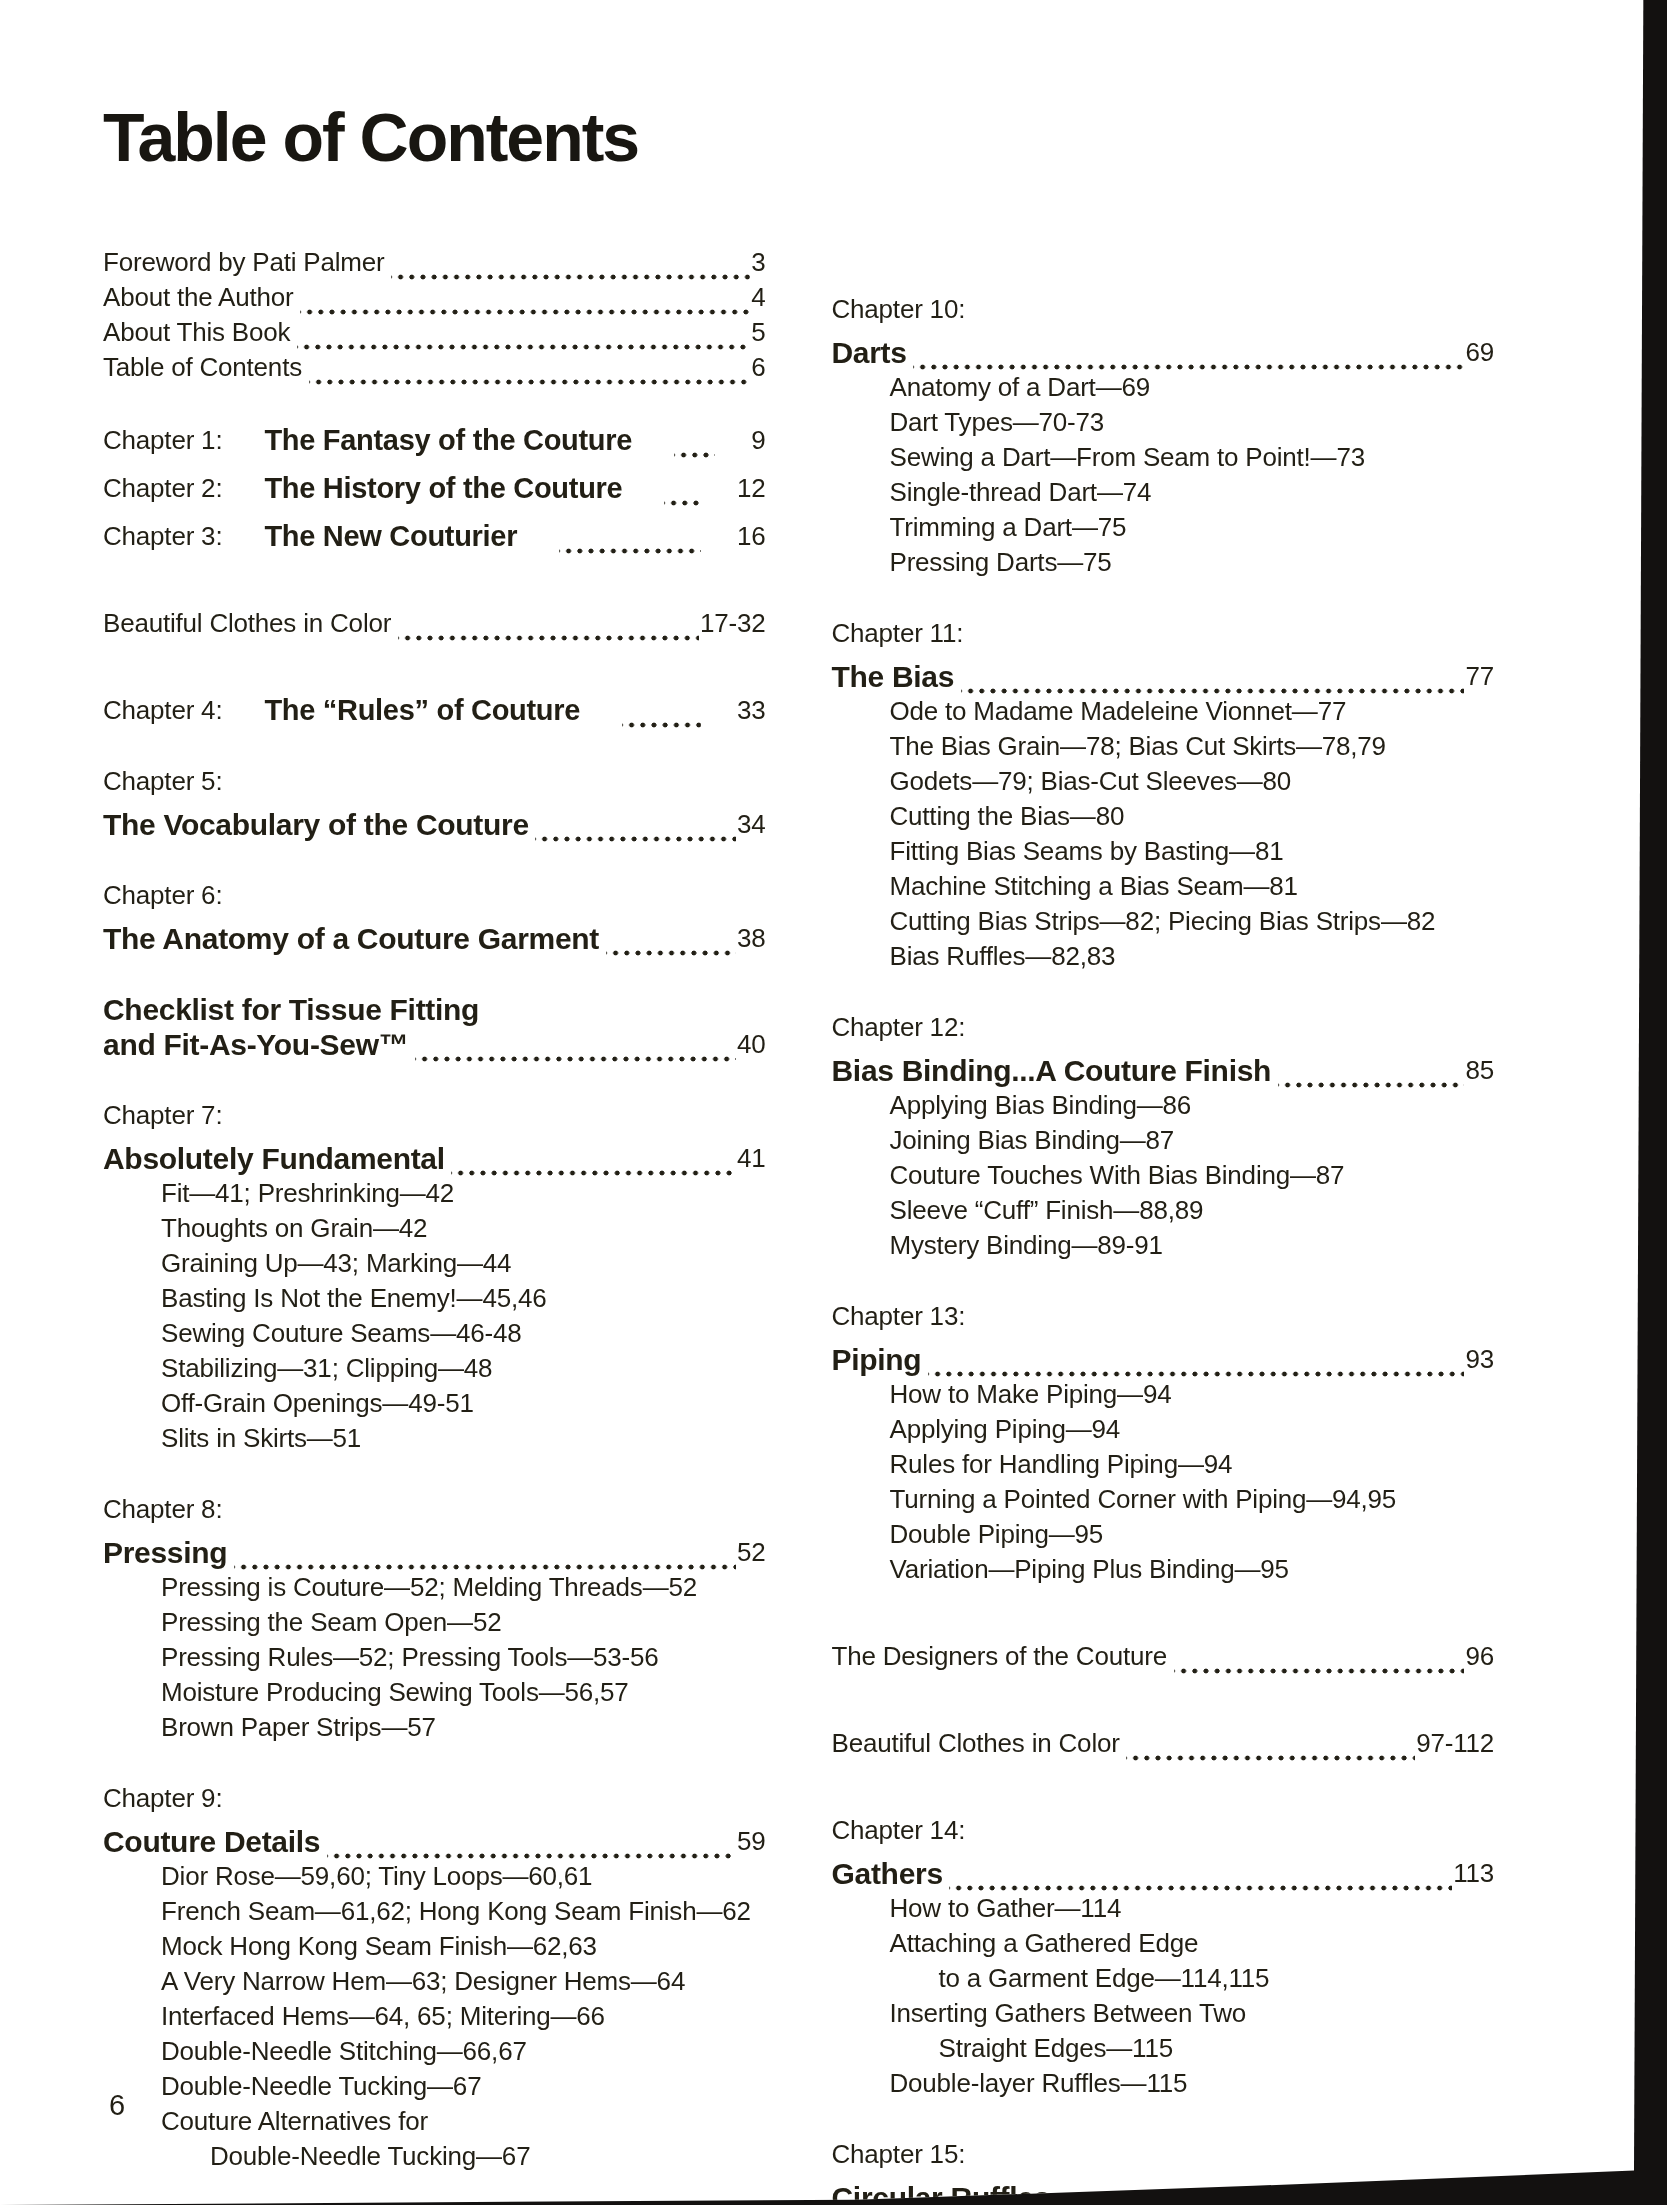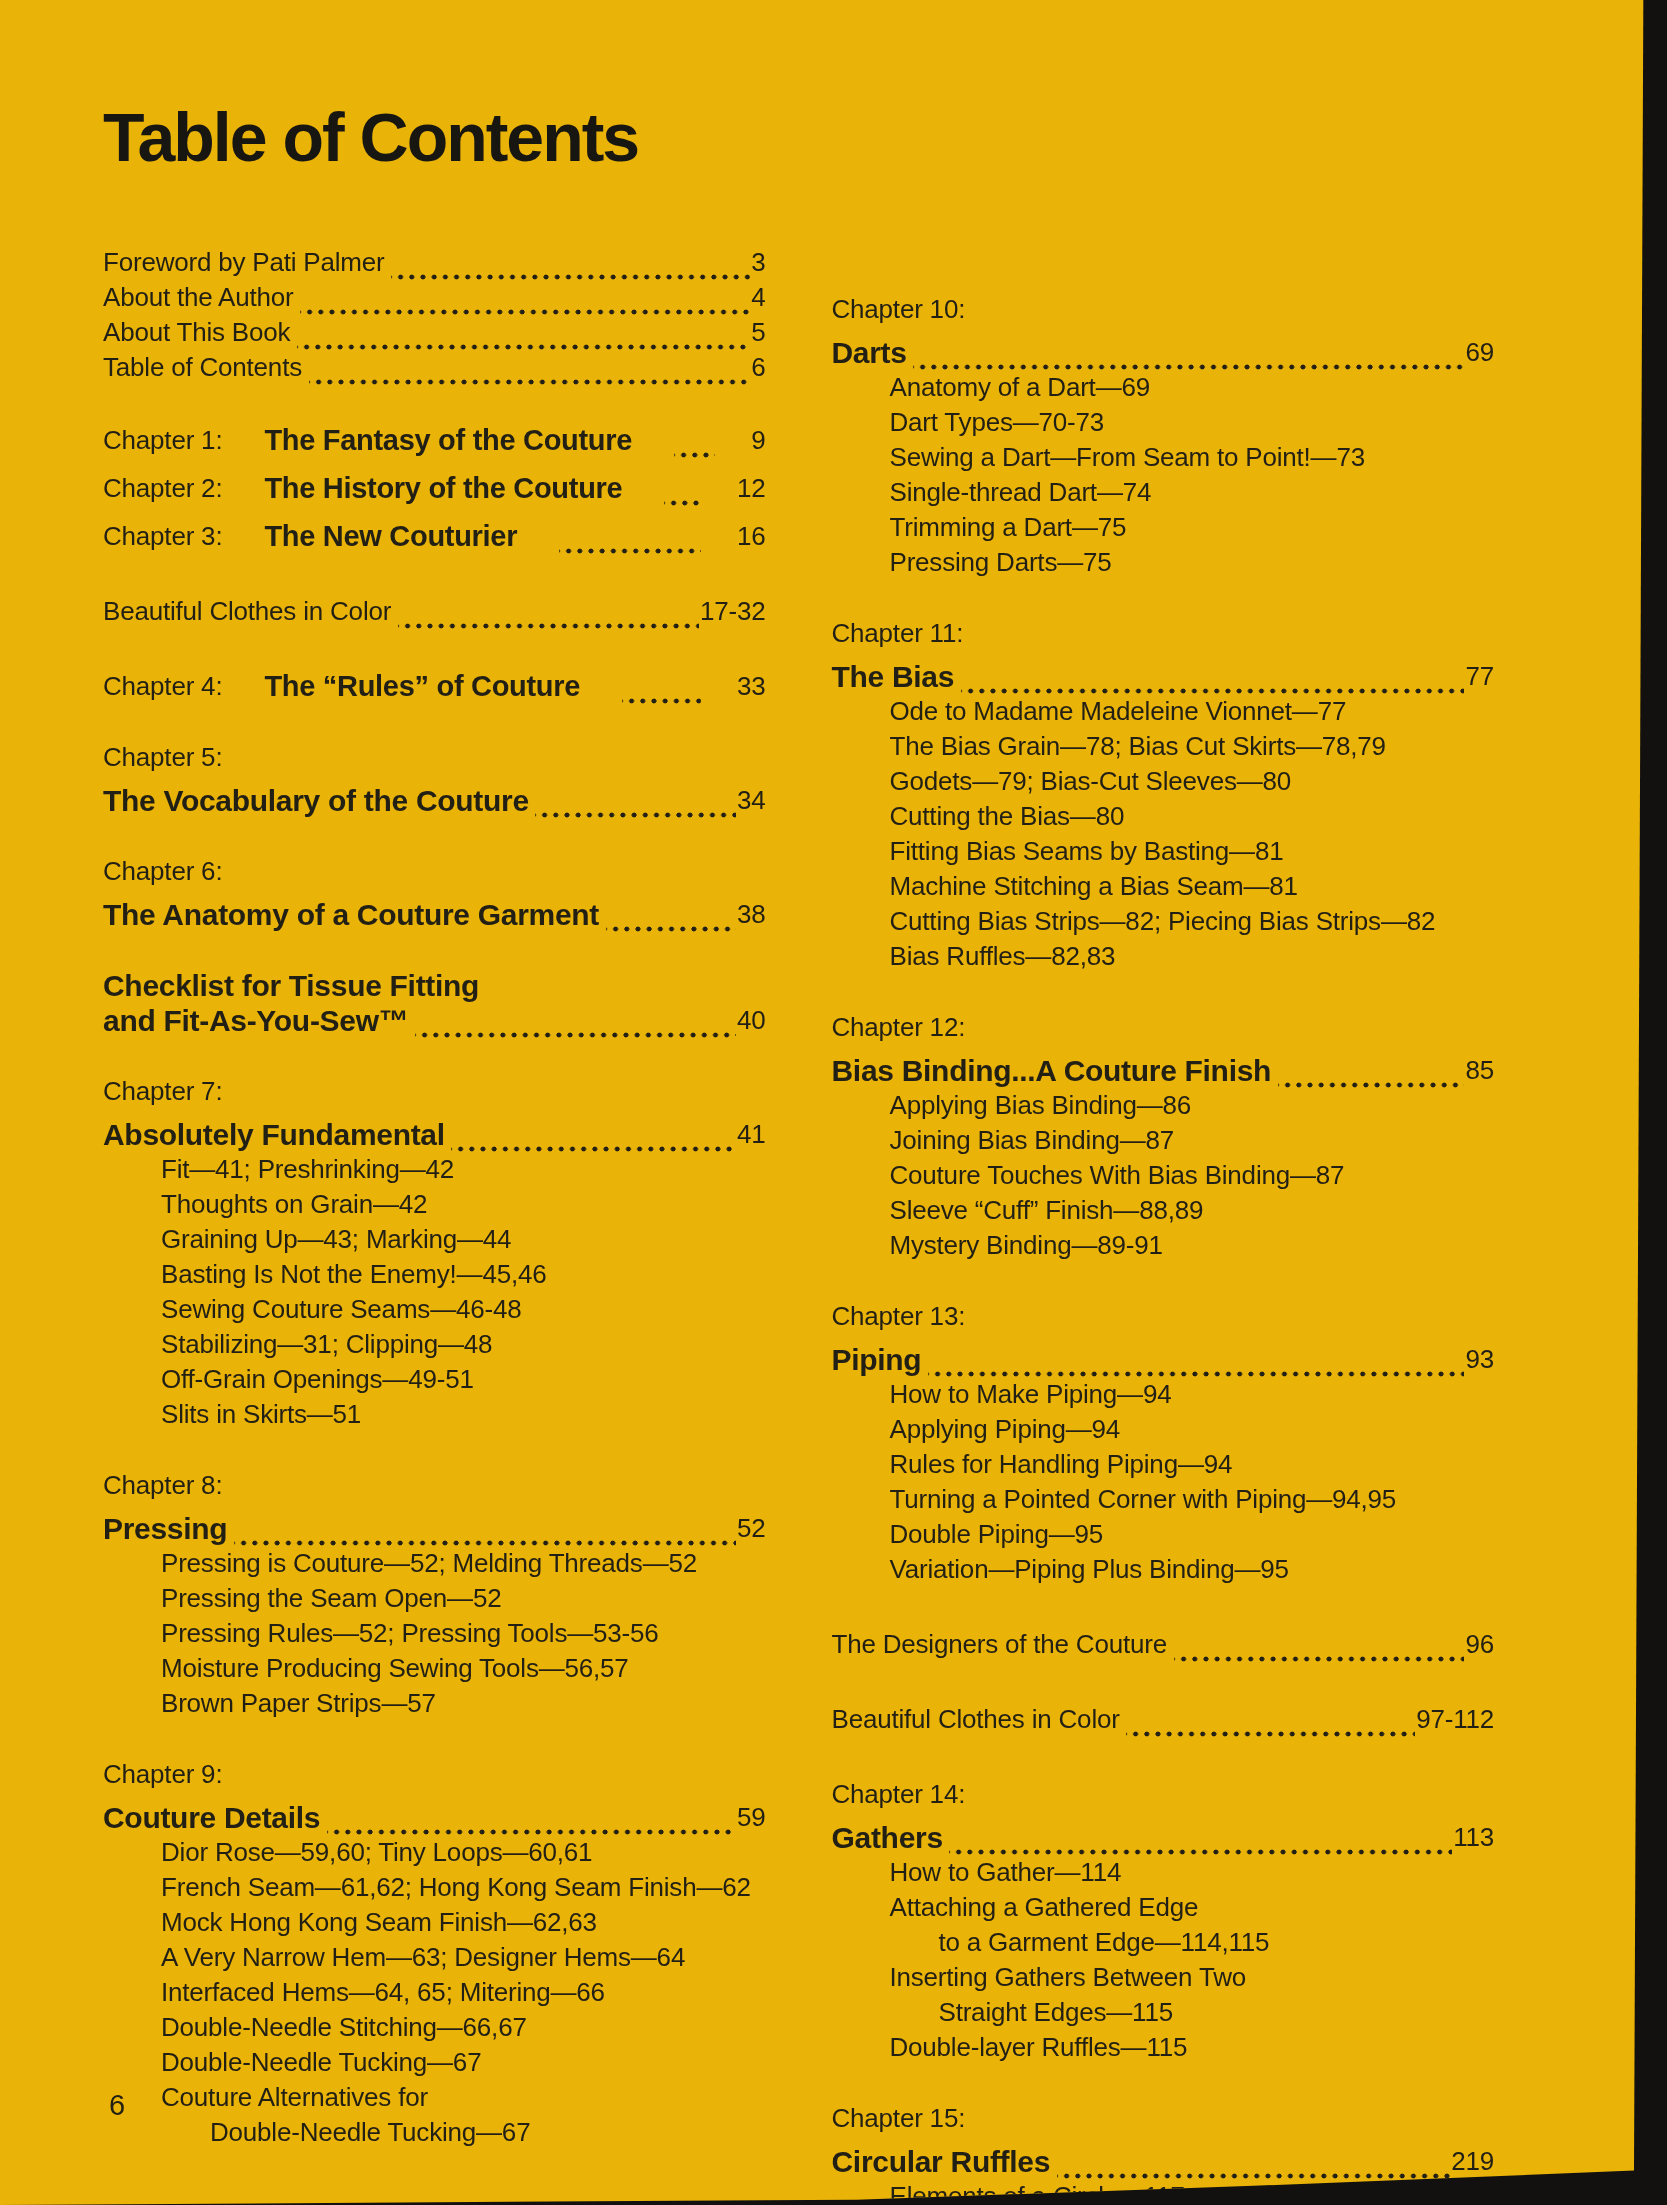--- a/index.html
+++ b/index.html
@@ -5,21 +5,21 @@
   html,body { margin:0; padding:0; }
   body {
     width:1667px; height:2205px; position:relative;
     background:#131110;
     font-family:"Liberation Sans", sans-serif;
     color:#221f15;
     -webkit-font-smoothing:antialiased;
   }
   .page {
     position:absolute; inset:0;
-    background:#eab308;
+    background:#ffffff;
     clip-path:polygon(0% 0%, 98.58% 0%, 98.3% 50%, 98.02% 98.44%, 75.2% 99.13%, 51.4% 99.76%, 0% 100%);
   }
   .content {
     position:absolute; top:0; left:0; right:0;
     padding:98px 173px 0 103px;
     box-sizing:border-box;
   }
   h1.title {
     margin:0 0 69px 0;
     font-size:68px; font-weight:700; letter-spacing:-2px;
@@ -35,21 +35,21 @@
     margin-left:6.6px; margin-right:1.3px;
     background-image:radial-gradient(circle, #221f15 2.2px, transparent 2.7px);
     background-size:11.2px 6px;
     background-repeat:repeat-x;
     background-position:4px bottom;
   }
   .pg { white-space:nowrap; }
 
   .fm { margin-bottom:38px; }
   .irow { margin-bottom:13px;gap:35px; }
-  .prow { margin:40px 0; }
+  .prow { margin:52px 0; }
   .grp { margin:36px 0; }
   .blabel { margin-bottom:8px; }
   .bt  { font-weight:700; font-size:29px; letter-spacing:-0.3px; }
   .bt2 { font-weight:700; font-size:30px; letter-spacing:-0.3px; }
   .lbl { white-space:pre; }
   .sub { padding-left:58px; }
   .sub.ind { padding-left:107px; }
   .twoline-first { font-weight:700; font-size:30px; letter-spacing:-0.3px; }
 
   .folio {

